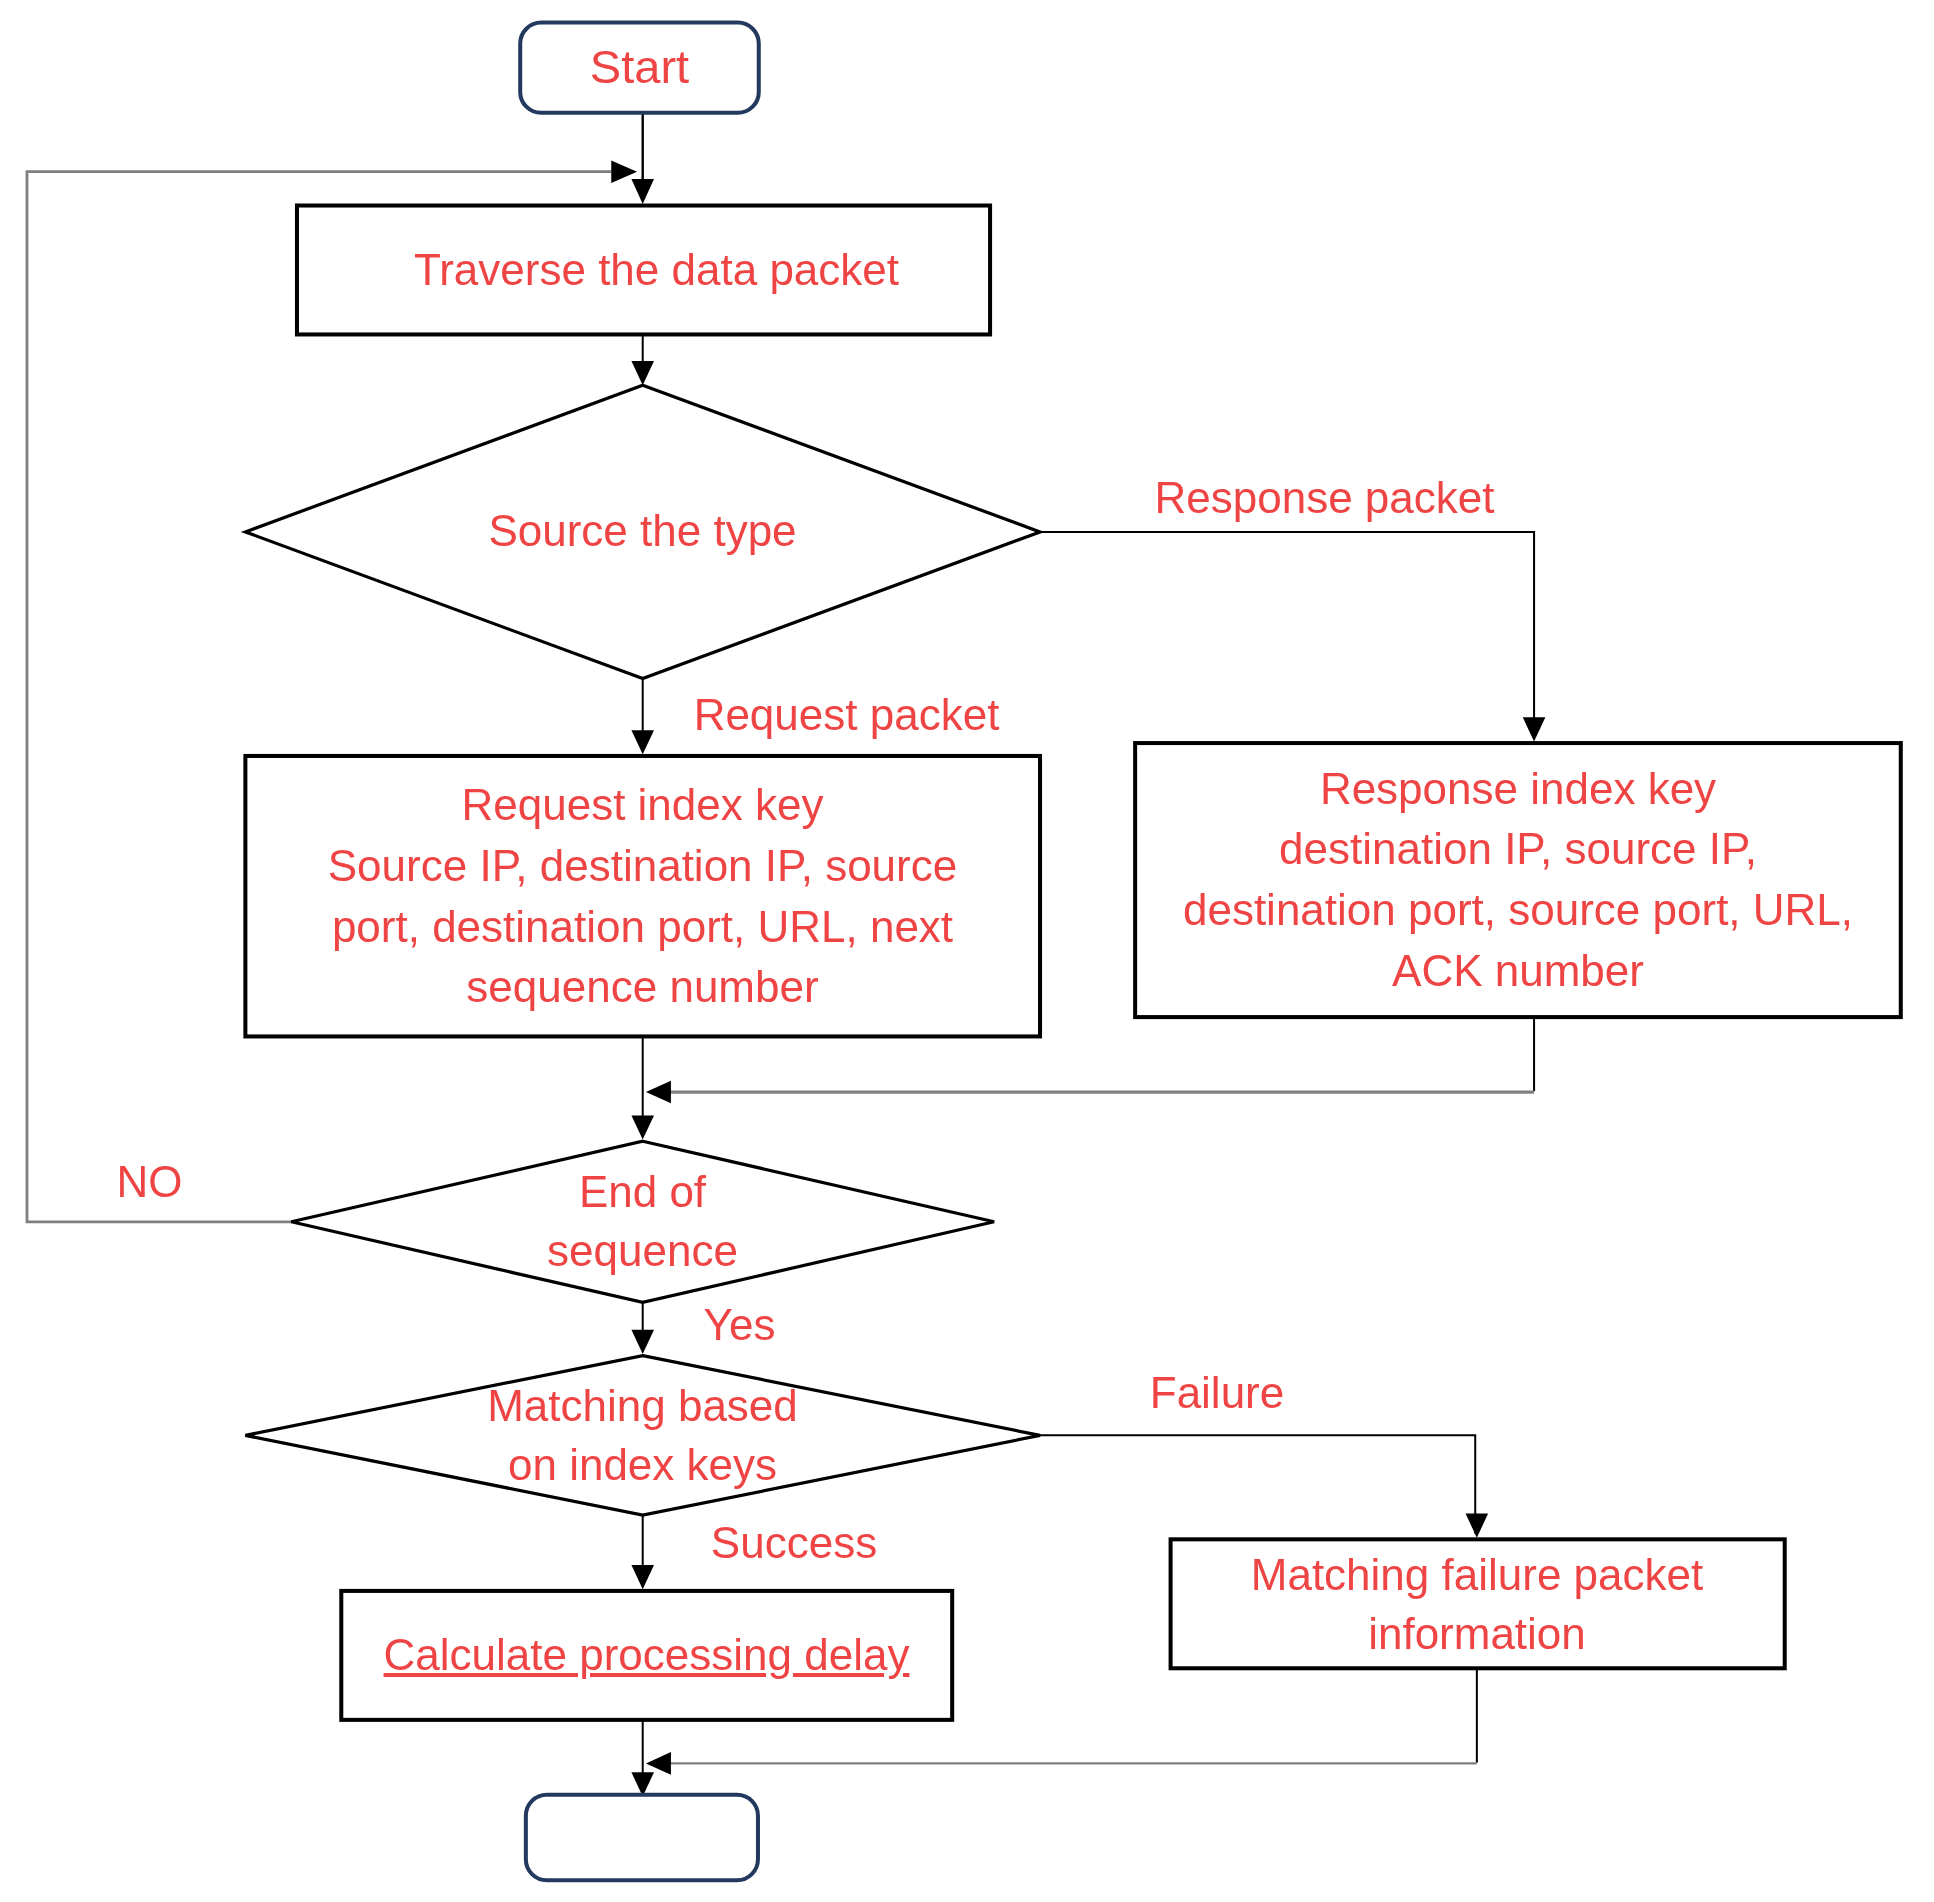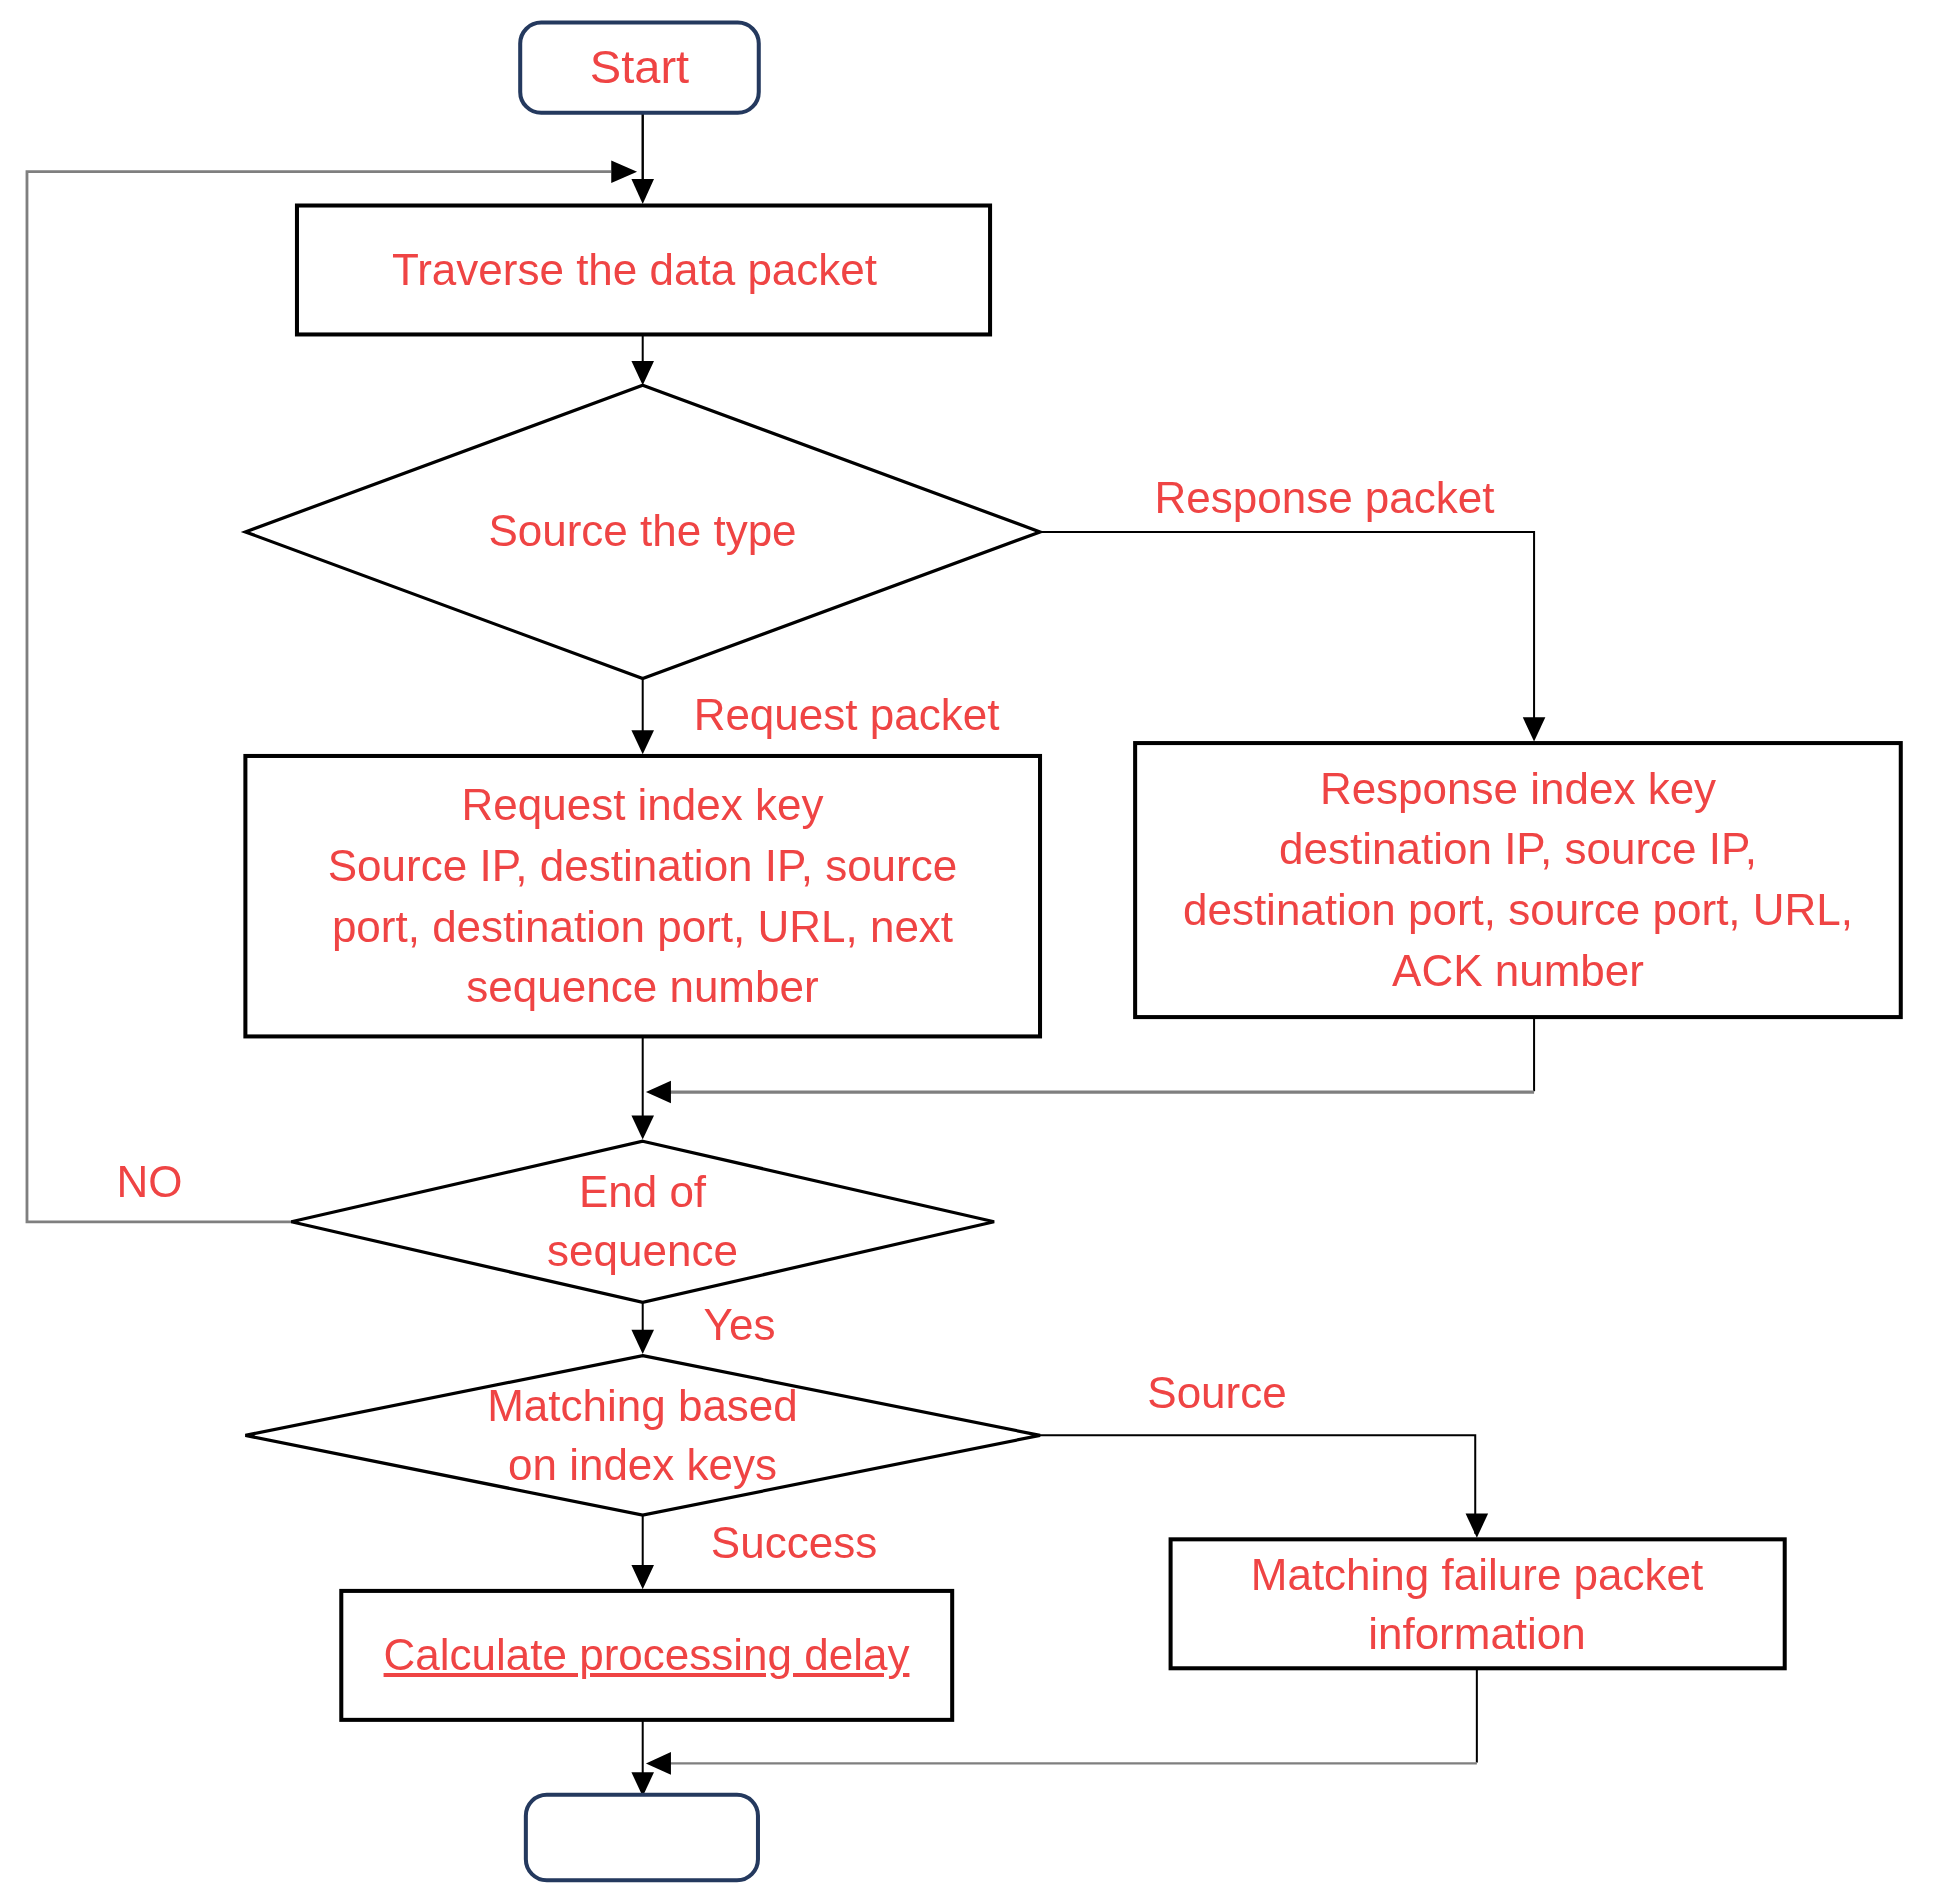--- a/index.html
+++ b/index.html
@@ -32,21 +32,21 @@
     line-height: 1.38;
     letter-spacing: 0px;
     color: #ef4444;
     pointer-events: none;
   }
   .lbl.terminator { font-size: 47px; }
   .lbl.tight { line-height: 1.33; }
 
   
   #start-label        { left: 520px;  top: 22.6px;   width: 239px; height: 90px; }
-  #traverse-label     { left: 288px;  top: 206px;  width: 693px; height: 129px; }
+  #traverse-label     { left: 310px;  top: 206px;  width: 693px; height: 129px; }
   #judge-label        { left: 245px;  top: 385px;  width: 795px; height: 293px; }
   #response-edge-label{ left: 1135px; top: 472px;  width: 379px; height: 53px;  }
   #request-edge-label { left: 661px;  top: 689px;  width: 371px; height: 53px;  }
   #request-key-label  { left: 245px;  top: 756px;  width: 795px; height: 281px; }
   #response-key-label { left: 1135px; top: 743px;  width: 766px; height: 274px; }
   #no-label           { left: 73px;   top: 1156px; width: 153px; height: 53px;  }
   #end-trav-label     { left: 291px;  top: 1141px; width: 703px; height: 161px; }
   #yes-label          { left: 663px;  top: 1299px; width: 153px; height: 53px;  }
   #matching-label     { left: 245px;  top: 1356px; width: 795px; height: 160px; }
   #failure-label      { left: 1104px; top: 1367px; width: 226px; height: 53px;  }
@@ -138,21 +138,21 @@
   <div class="lbl" id="no-label">NO</div>
 
   <div class="lbl tight" id="end-trav-label">End of
 sequence</div>
 
   <div class="lbl" id="yes-label">Yes</div>
 
   <div class="lbl tight" id="matching-label">Matching based
 on index keys</div>
 
-  <div class="lbl" id="failure-label">Source</div>
+  <div class="lbl" id="failure-label">Failure</div>
 
   <div class="lbl" id="success-label">Success</div>
 
   <div class="lbl" id="calc-label">Calculate processing delay</div>
 
   <div class="lbl tight" id="match-fail-label">Matching failure packet
 information</div>
 
 </div>
 

